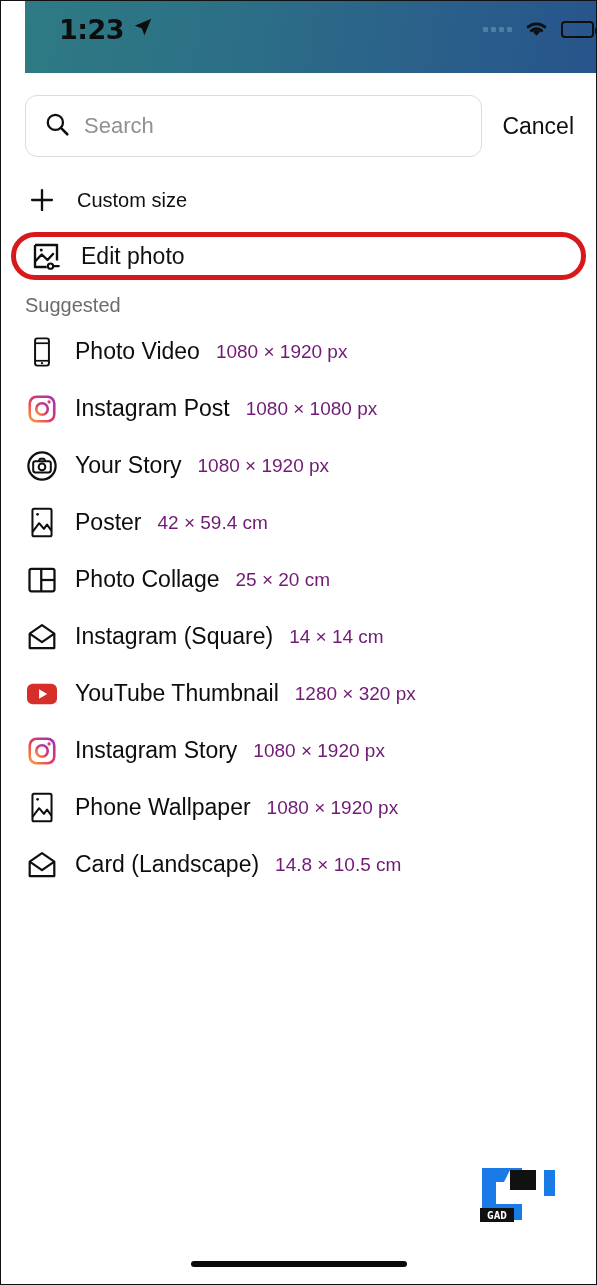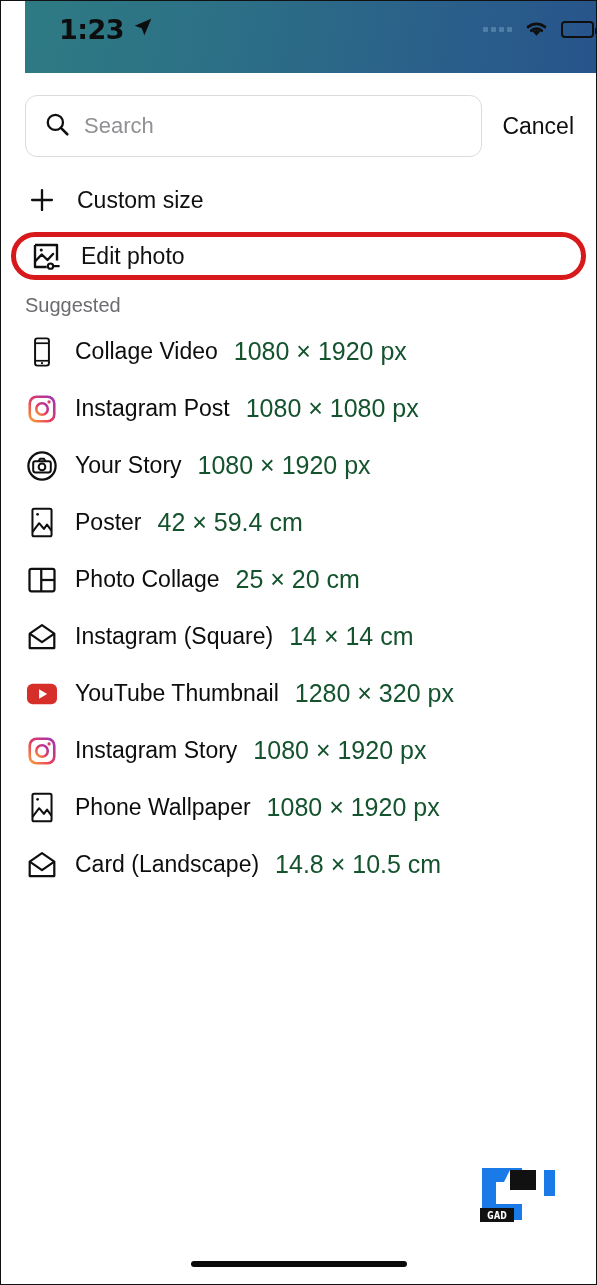--- a/index.html
+++ b/index.html
@@ -122,21 +122,21 @@
 
   
   .action-row {
     display: flex;
     align-items: center;
     gap: 18px;
     padding: 0 24px;
     height: 46px;
   }
   .action-row .label {
-    font-size: 23px;
+    font-size: 20px;
     color: #101010;
   }
   .icon-slot {
     width: 34px;
     height: 34px;
     display: flex;
     align-items: center;
     justify-content: center;
     flex-shrink: 0;
   }
@@ -175,22 +175,22 @@
     gap: 16px;
     padding: 0 24px;
     height: 57px;
   }
   .list-item .li-name {
     font-size: 23px;
     color: #0d0d0d;
     white-space: nowrap;
   }
   .list-item .li-dim {
-    font-size: 25px;
-    color: #14532d;
+    font-size: 19px;
+    color: #701a75;
     white-space: nowrap;
   }
 
   
   #watermark {
     position: absolute;
     right: 30px;
     bottom: 58px;
     width: 92px;
     height: 62px;
@@ -291,21 +291,21 @@
 
     <div class="list-item">
       <span class="icon-slot">
         <svg width="26" height="30" viewBox="0 0 18 26">
           <rect x="3" y="1.2" width="12" height="23.6" rx="2" stroke="#0f0f0f" stroke-width="1.7" fill="none"></rect>
           <line x1="3" y1="5.4" x2="15" y2="5.4" stroke="#0f0f0f" stroke-width="1.5"></line>
           <line x1="3" y1="20.6" x2="15" y2="20.6" stroke="#0f0f0f" stroke-width="1.5"></line>
           <circle cx="9" cy="22.7" r="0.95" fill="#0f0f0f"></circle>
         </svg>
       </span>
-      <span class="li-name">Collage Video</span>
+      <span class="li-name">Photo Video</span>
       <span class="li-dim">1080 × 1920 px</span>
     </div>
 
     <div class="list-item">
       <span class="icon-slot">
         <svg width="30" height="30" viewBox="0 0 24 24">
           <defs>
             <linearGradient id="igGrad1" x1="0" y1="1" x2="1" y2="0">
               <stop offset="0%" stop-color="#f9a03a"></stop>
               <stop offset="45%" stop-color="#e8395f"></stop>

